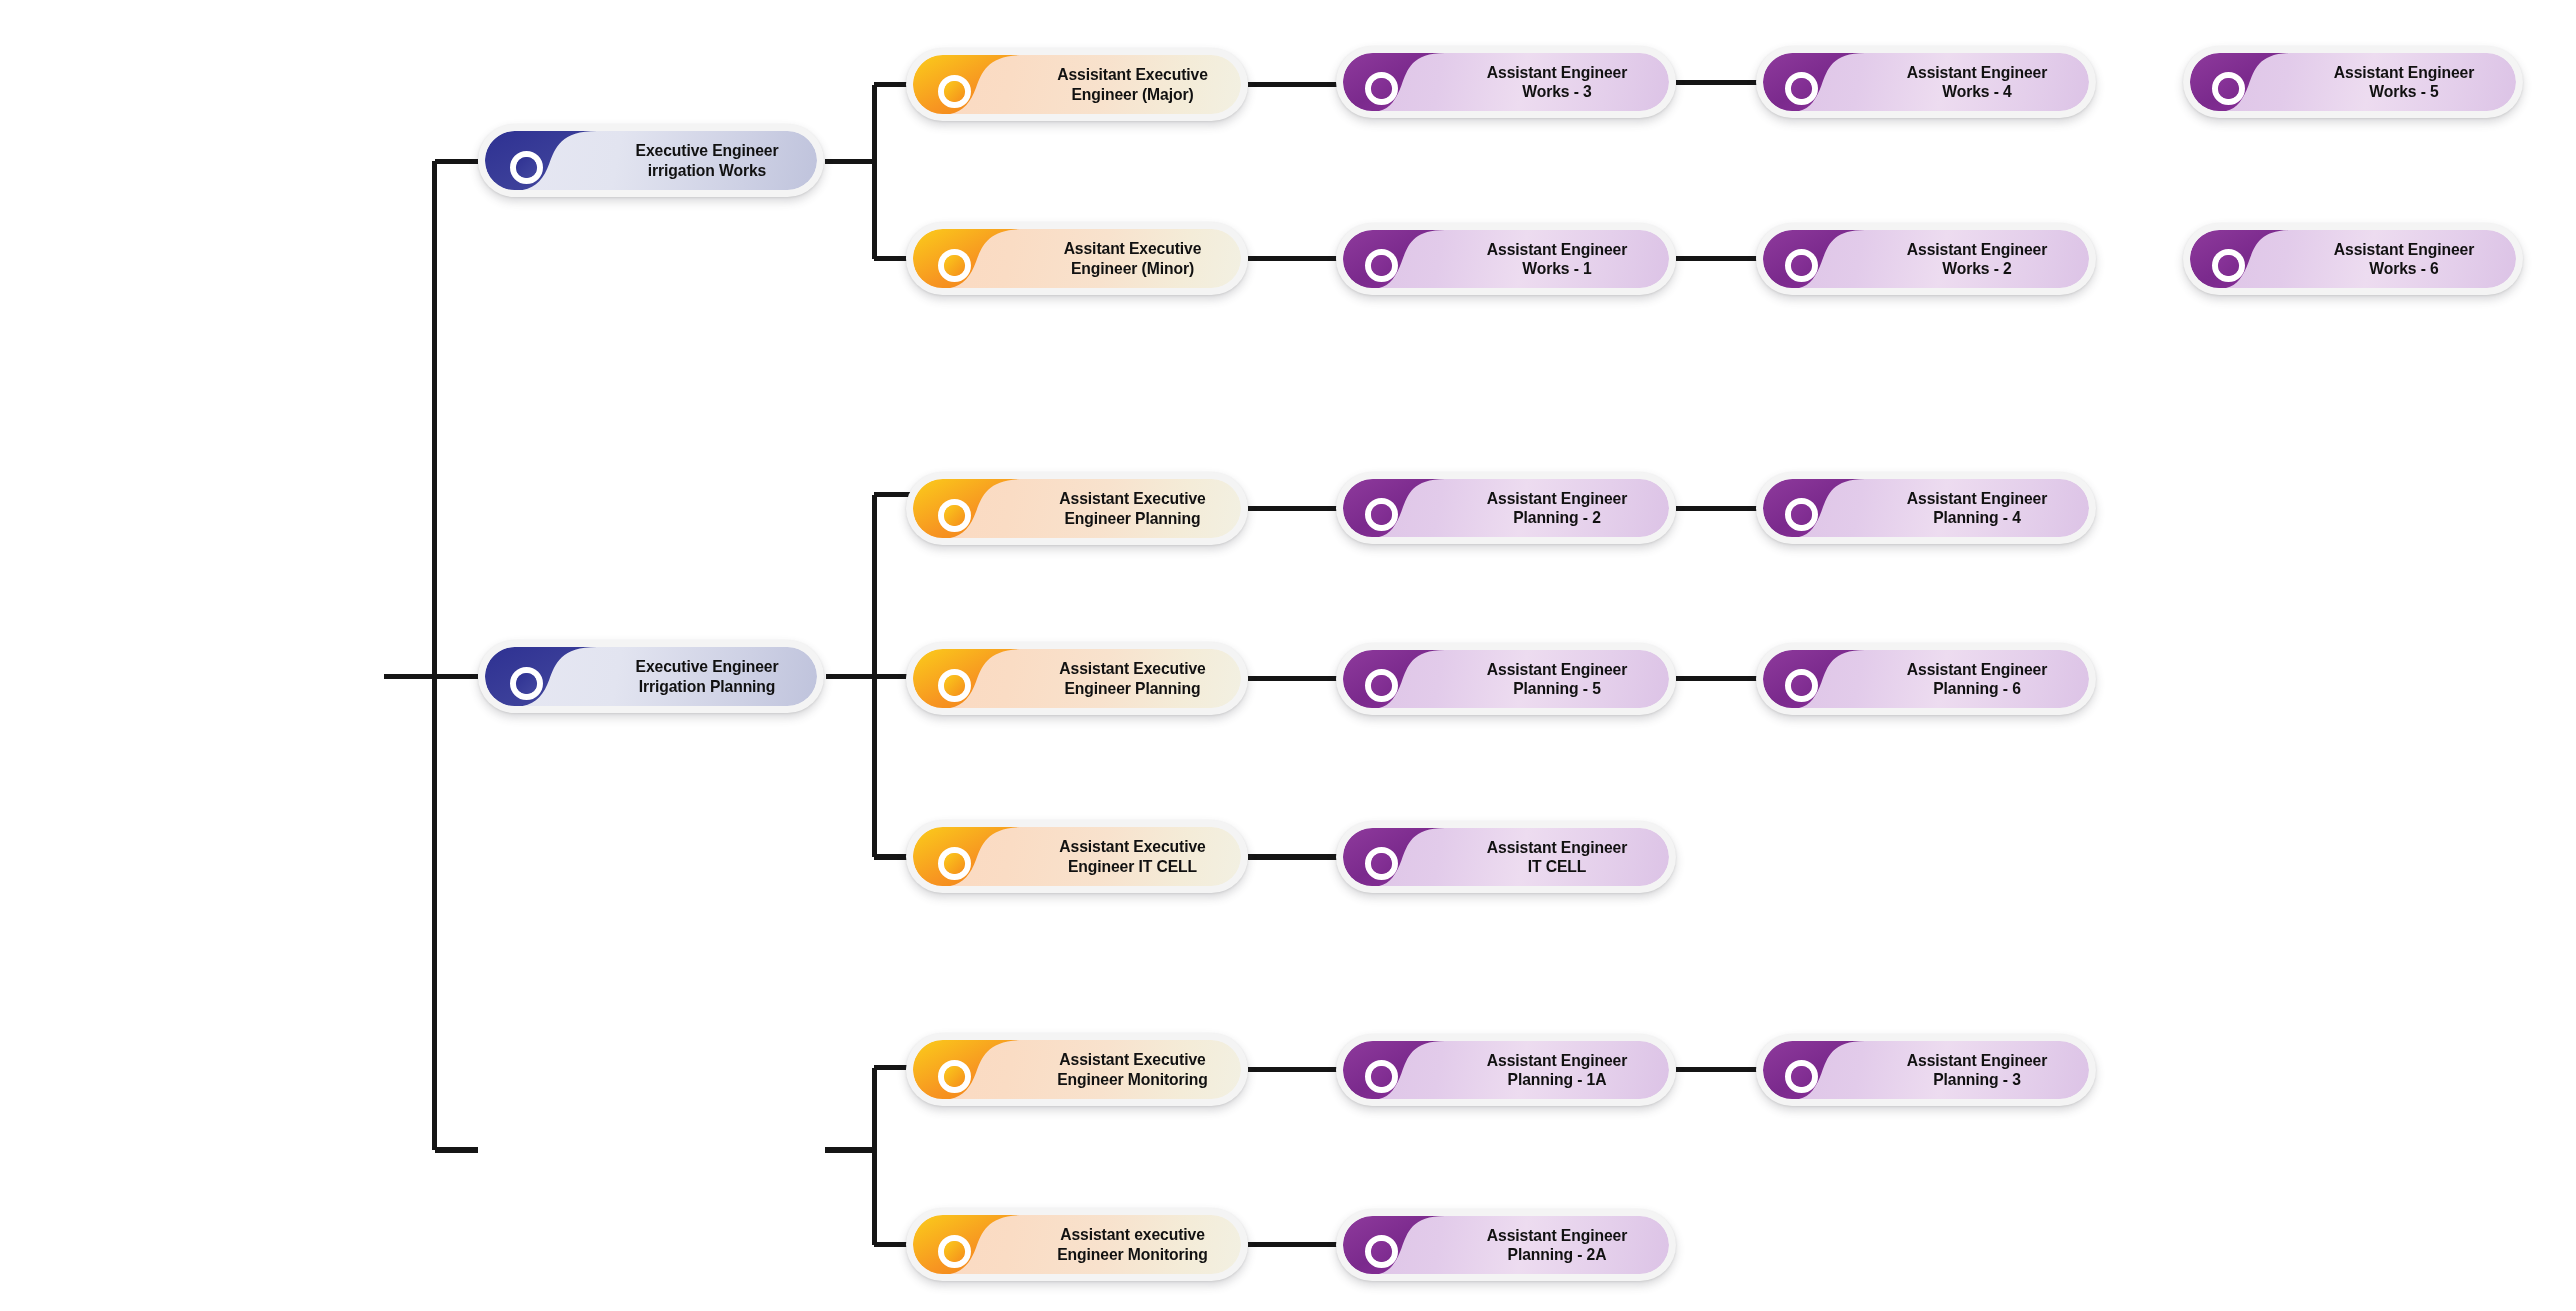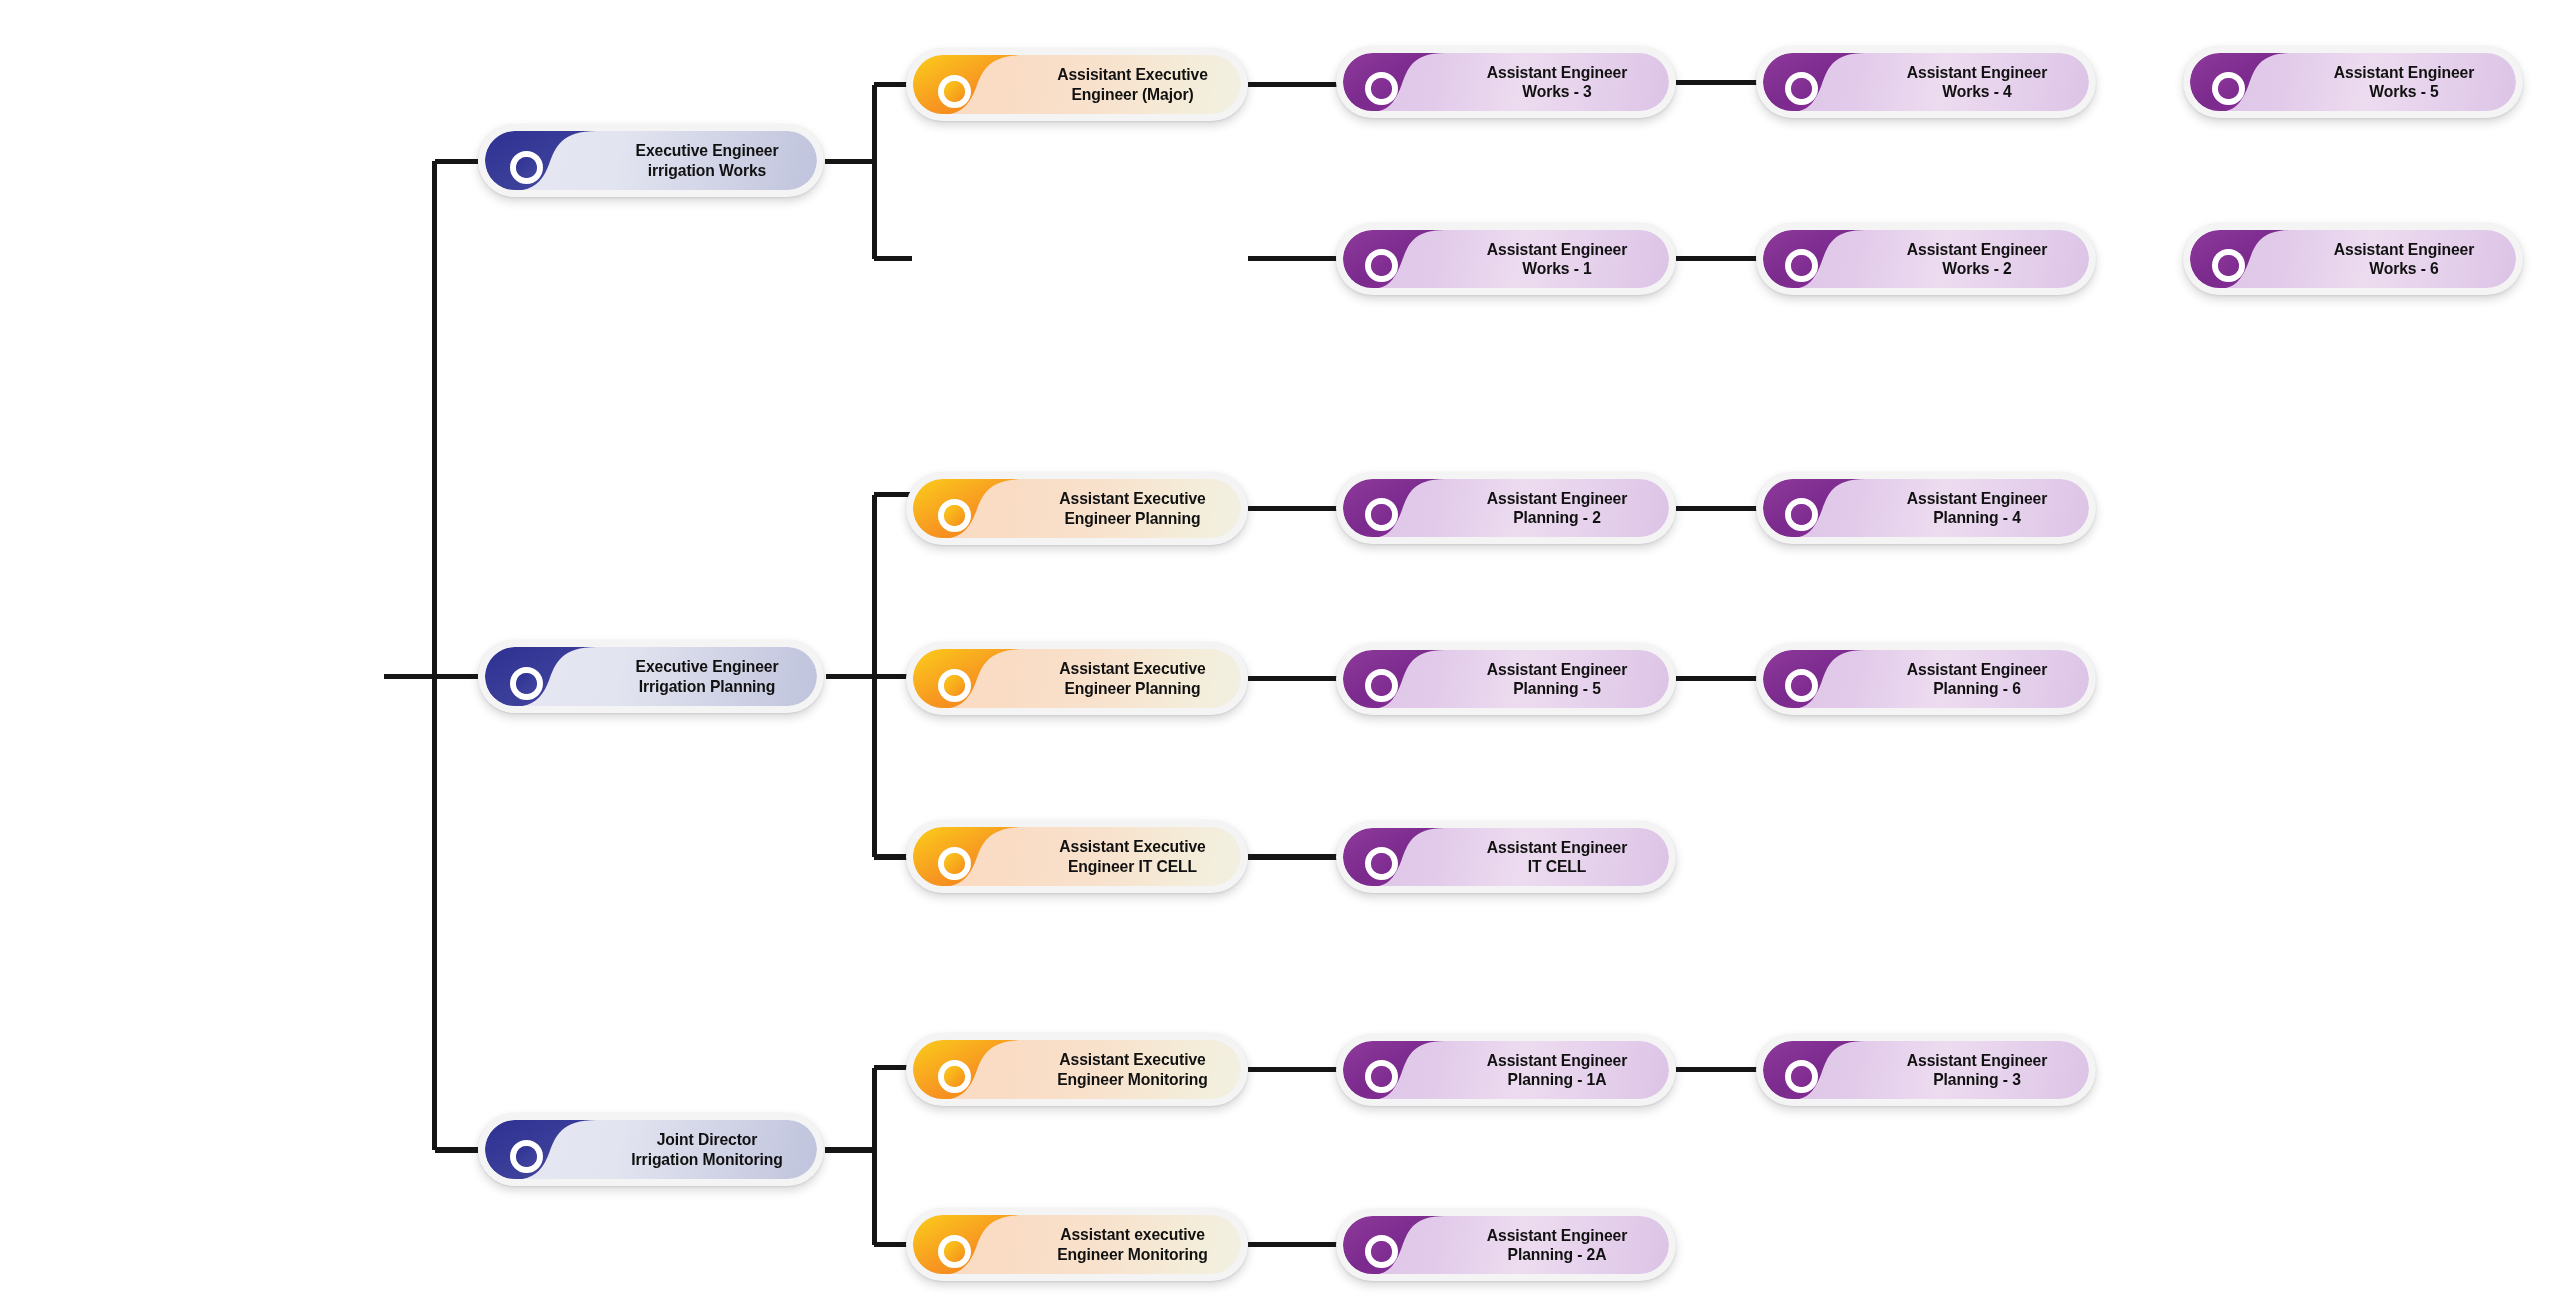--- a/index.html
+++ b/index.html
@@ -148,35 +148,20 @@
         </svg>
       </div>
       <div class="ring" style="left:25.5px;top:20px;width:33px;height:33px;border-width:6.7px;">
         <i style="background:linear-gradient(135deg,#2e3192,#4448a0);"></i>
       </div>
       <div class="label" style="margin-left:112px;width:222px;font-size:15.7px;">Executive Engineer
 Irrigation Planning</div>
     </div>
   </div>
 
-  <div class="node v-l1" style="left:478px;top:1113px;width:346px;height:73px;">
-    <div class="inner">
-      <div class="body"></div>
-      <div class="swirl" style="width:112px;">
-        <svg viewBox="0 0 150 80" preserveAspectRatio="none">
-          <path d="M40 0 H150 C102 0 94 22 86 44 C78 66 66 80 40 80 C18 80 0 62 0 40 C0 18 18 0 40 0 Z" fill="url(#gN1)"></path>
-        </svg>
-      </div>
-      <div class="ring" style="left:25.5px;top:20px;width:33px;height:33px;border-width:6.7px;">
-        <i style="background:linear-gradient(135deg,#2e3192,#4448a0);"></i>
-      </div>
-      <div class="label" style="margin-left:112px;width:222px;font-size:15.7px;">Joint Director
-Irrigation Monitoring</div>
-    </div>
-  </div>
 
   <div class="node v-l2" style="left:906px;top:48px;width:342px;height:73px;">
     <div class="inner">
       <div class="body"></div>
       <div class="swirl" style="width:111px;">
         <svg viewBox="0 0 148 80" preserveAspectRatio="none">
           <defs>
               <linearGradient id="gN2" x1="0" y1="0" x2="1" y2="1">
             <stop offset="0" stop-color="#fbcd1b"></stop>
                 <stop offset="0.55" stop-color="#f79521"></stop>
@@ -187,20 +172,35 @@
         </svg>
       </div>
       <div class="ring" style="left:25px;top:20px;width:33px;height:33px;border-width:6.7px;">
         <i style="background:linear-gradient(135deg,#fbcd1b,#f58b1c);"></i>
       </div>
       <div class="label" style="margin-left:111px;width:219px;font-size:15.7px;">Assisitant Executive
 Engineer (Major)</div>
     </div>
   </div>
 
+  <div class="node v-l2" style="left:906px;top:222px;width:342px;height:73px;">
+    <div class="inner">
+      <div class="body"></div>
+      <div class="swirl" style="width:111px;">
+        <svg viewBox="0 0 148 80" preserveAspectRatio="none">
+          <path d="M40 0 H148 C100 0 92 22 84 44 C76 66 64 80 40 80 C18 80 0 62 0 40 C0 18 18 0 40 0 Z" fill="url(#gN2)"></path>
+        </svg>
+      </div>
+      <div class="ring" style="left:25px;top:20px;width:33px;height:33px;border-width:6.7px;">
+        <i style="background:linear-gradient(135deg,#fbcd1b,#f58b1c);"></i>
+      </div>
+      <div class="label" style="margin-left:111px;width:219px;font-size:15.7px;">Assitant Executive
+Engineer (Minor)</div>
+    </div>
+  </div>
 
   <div class="node v-l2" style="left:906px;top:472px;width:342px;height:73px;">
     <div class="inner">
       <div class="body"></div>
       <div class="swirl" style="width:111px;">
         <svg viewBox="0 0 148 80" preserveAspectRatio="none">
           <path d="M40 0 H148 C100 0 92 22 84 44 C76 66 64 80 40 80 C18 80 0 62 0 40 C0 18 18 0 40 0 Z" fill="url(#gN2)"></path>
         </svg>
       </div>
       <div class="ring" style="left:25px;top:20px;width:33px;height:33px;border-width:6.7px;">

